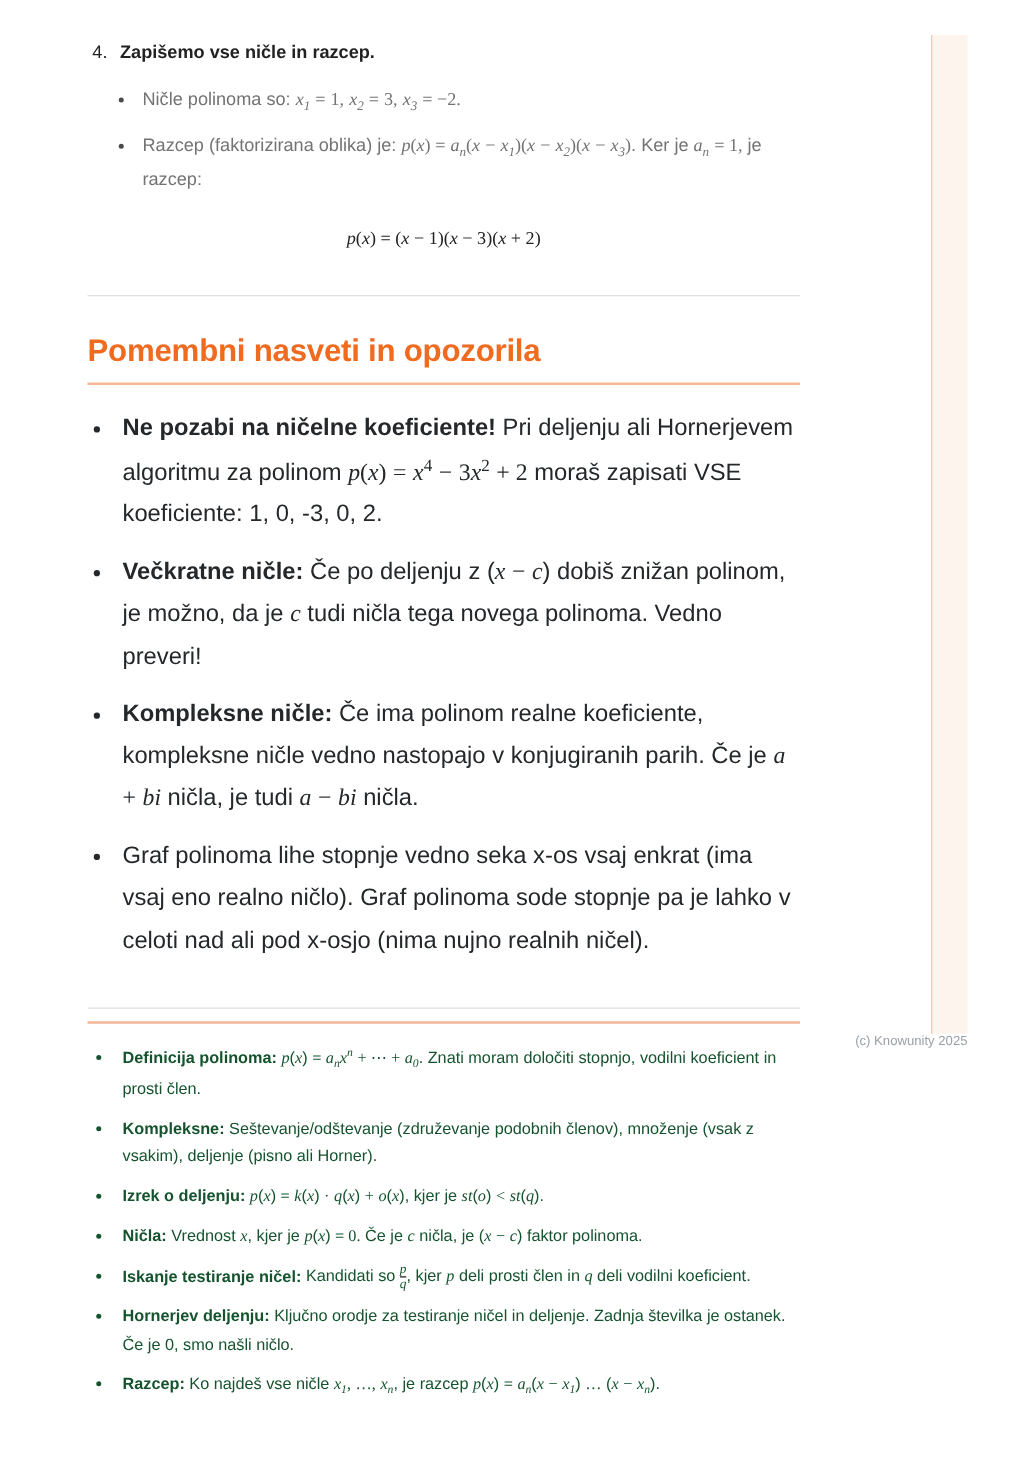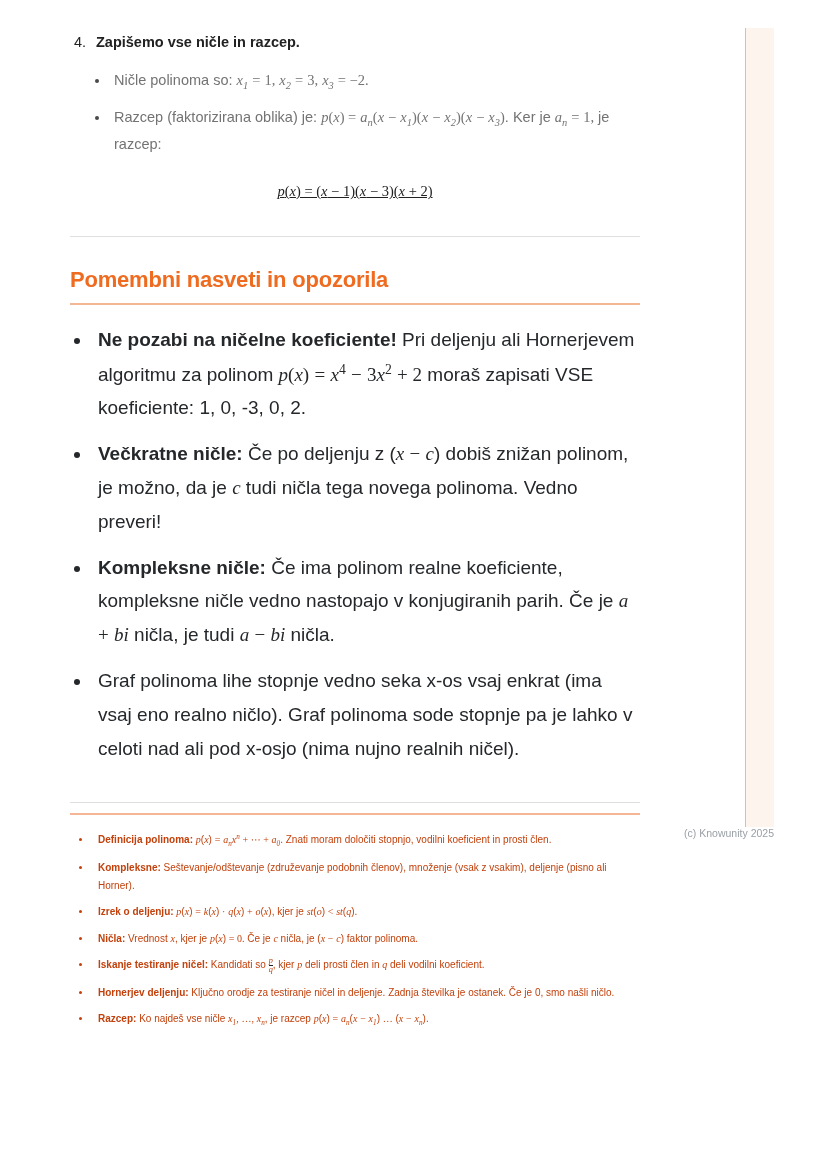--- a/index.html
+++ b/index.html
@@ -69,21 +69,20 @@
   ul.bullets > li {
     margin-bottom: 10px;
     padding-left: 4px;
   }
   ul.bullets > li::marker { color: #4a4a4a; }
 
   .formula-center {
     text-align: center;
     margin: 26px 0 0 0;
     font-size: 14.5px;
-    text-decoration: underline;
   }
 
   
   i.m { font-family: "Liberation Serif", serif; font-style: italic; }
   span.mn { font-family: "Liberation Serif", serif; font-style: normal; }
   sub.ms { font-family: "Liberation Serif", serif; font-style: italic; font-size: 0.72em; }
   sup.mp { font-family: "Liberation Serif", serif; font-style: normal; font-size: 0.72em; }
   .mathrow { font-family: "Liberation Serif", serif; }
 
   .frac {
@@ -99,21 +98,21 @@
   .frac .den { display: block; border-top: 1px solid #222; }
 
   hr.rule {
     border: none;
     border-top: 1px solid #dfdfdf;
     margin: 36px 0 0 0;
   }
 
   h2.section {
     color: #ee6b20;
-    font-size: 22px;
+    font-size: 25px;
     font-weight: bold;
     margin: 30px 0 0 0;
     letter-spacing: -0.2px;
   }
   .section-underline {
     height: 2px;
     background: #f3b795;
     margin-top: 10px;
     width: 570px;
   }
@@ -126,23 +125,23 @@
     line-height: 1.78;
     color: #25282b;
   }
   ul.tips > li { margin-bottom: 12px; padding-left: 6px; }
   ul.tips > li strong { font-weight: bold; }
 
   ul.summary {
     list-style: disc;
     margin: 16px 0 16px 0;
     padding-left: 22px;
-    font-size: 10px;
+    font-size: 13px;
     line-height: 1.75;
-    color: #c2410c;
+    color: #14532d;
   }
   ul.summary > li { margin-bottom: 9px; padding-left: 6px; }
   ul.summary > li strong { font-weight: bold; }
 
   .footer {
     position: absolute;
     right: 54px;
     bottom: 50px;
     font-size: 10.5px;
     color: #9aa0a6;

